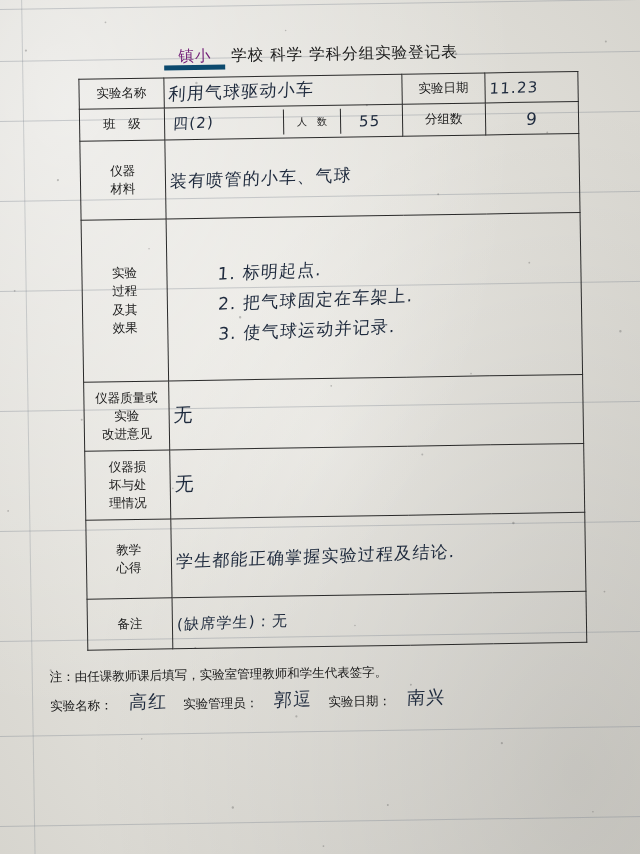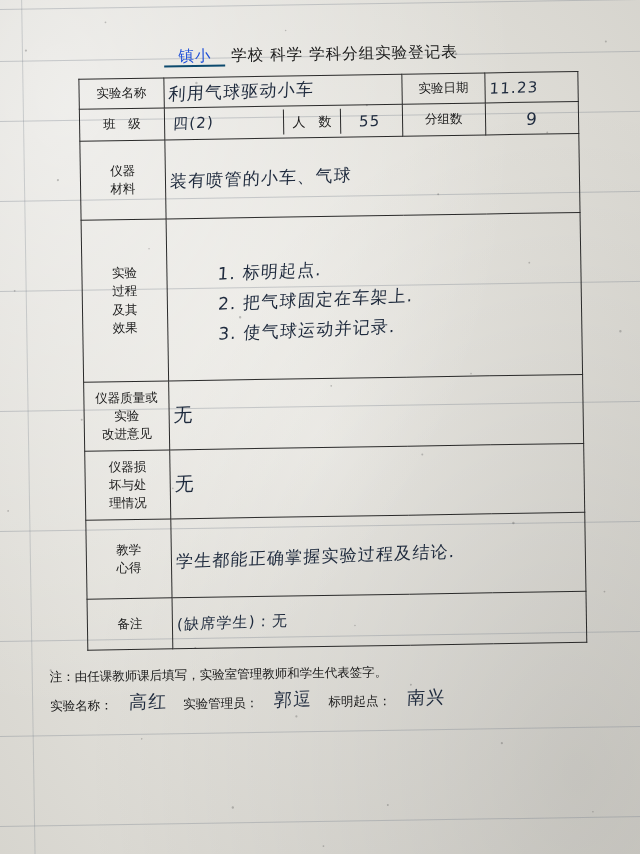--- a/index.html
+++ b/index.html
@@ -79,22 +79,22 @@
   .doc-title {
     text-align: center;
     font-size: 15.5px;
     letter-spacing: 1px;
     margin: 30px 0 10px 0;
     white-space: nowrap;
     font-family: "DejaVu Sans", sans-serif;
   }
   .doc-title .hand-inline {
     font-family: "DejaVu Sans", sans-serif;
-    color: #1d4ed8;
-    border-bottom: 2px solid #0c4a6e;
+    color: #701a75;
+    border-bottom: 5px solid #0c4a6e;
     padding: 0 14px;
   }
 
   table.form {
     border-collapse: collapse;
     width: 500px;
     margin-left: 52px;
     table-layout: fixed;
   }
   table.form td {
@@ -240,21 +240,21 @@
 
         <tr>
           <td class="lbl">班　级</td>
           <td class="val">
             <table style="width:100%;border-collapse:collapse;border:none">
               <tbody>
                     <tr>
                 <td style="border:none;border-right:1.4px solid #2a2a2a;width:50%">
                   <span class="hand sm">四(2)</span>
                 </td>
-                <td style="border:none;border-right:1.4px solid #2a2a2a;width:25%;text-align:center;font-size:13px">人　数</td>
+                <td style="border:none;border-right:1.4px solid #2a2a2a;width:25%;text-align:center;font-size:10px">人　数</td>
                 <td style="border:none;text-align:center">
                   <span class="hand sm">55</span>
                 </td>
               </tr>
             </tbody>
                 </table>
           </td>
           <td class="lbl">分组数</td>
           <td class="val" style="text-align:center">
             <span class="hand">9</span>
@@ -316,19 +316,19 @@
       </tbody>
         </table>
 
       <div class="notes">注：由任课教师课后填写，实验室管理教师和学生代表签字。</div>
 
       <div class="sign-row">
         <span class="sign-label">实验名称：</span>
         <span class="hand">高红</span>
         <span class="sign-label">实验管理员：</span>
         <span class="hand">郭逗</span>
-        <span class="sign-label">标明起点：</span>
+        <span class="sign-label">实验日期：</span>
         <span class="hand">南兴</span>
       </div>
 
     </div>
   </div>
 </div>
 
 </body></html>

